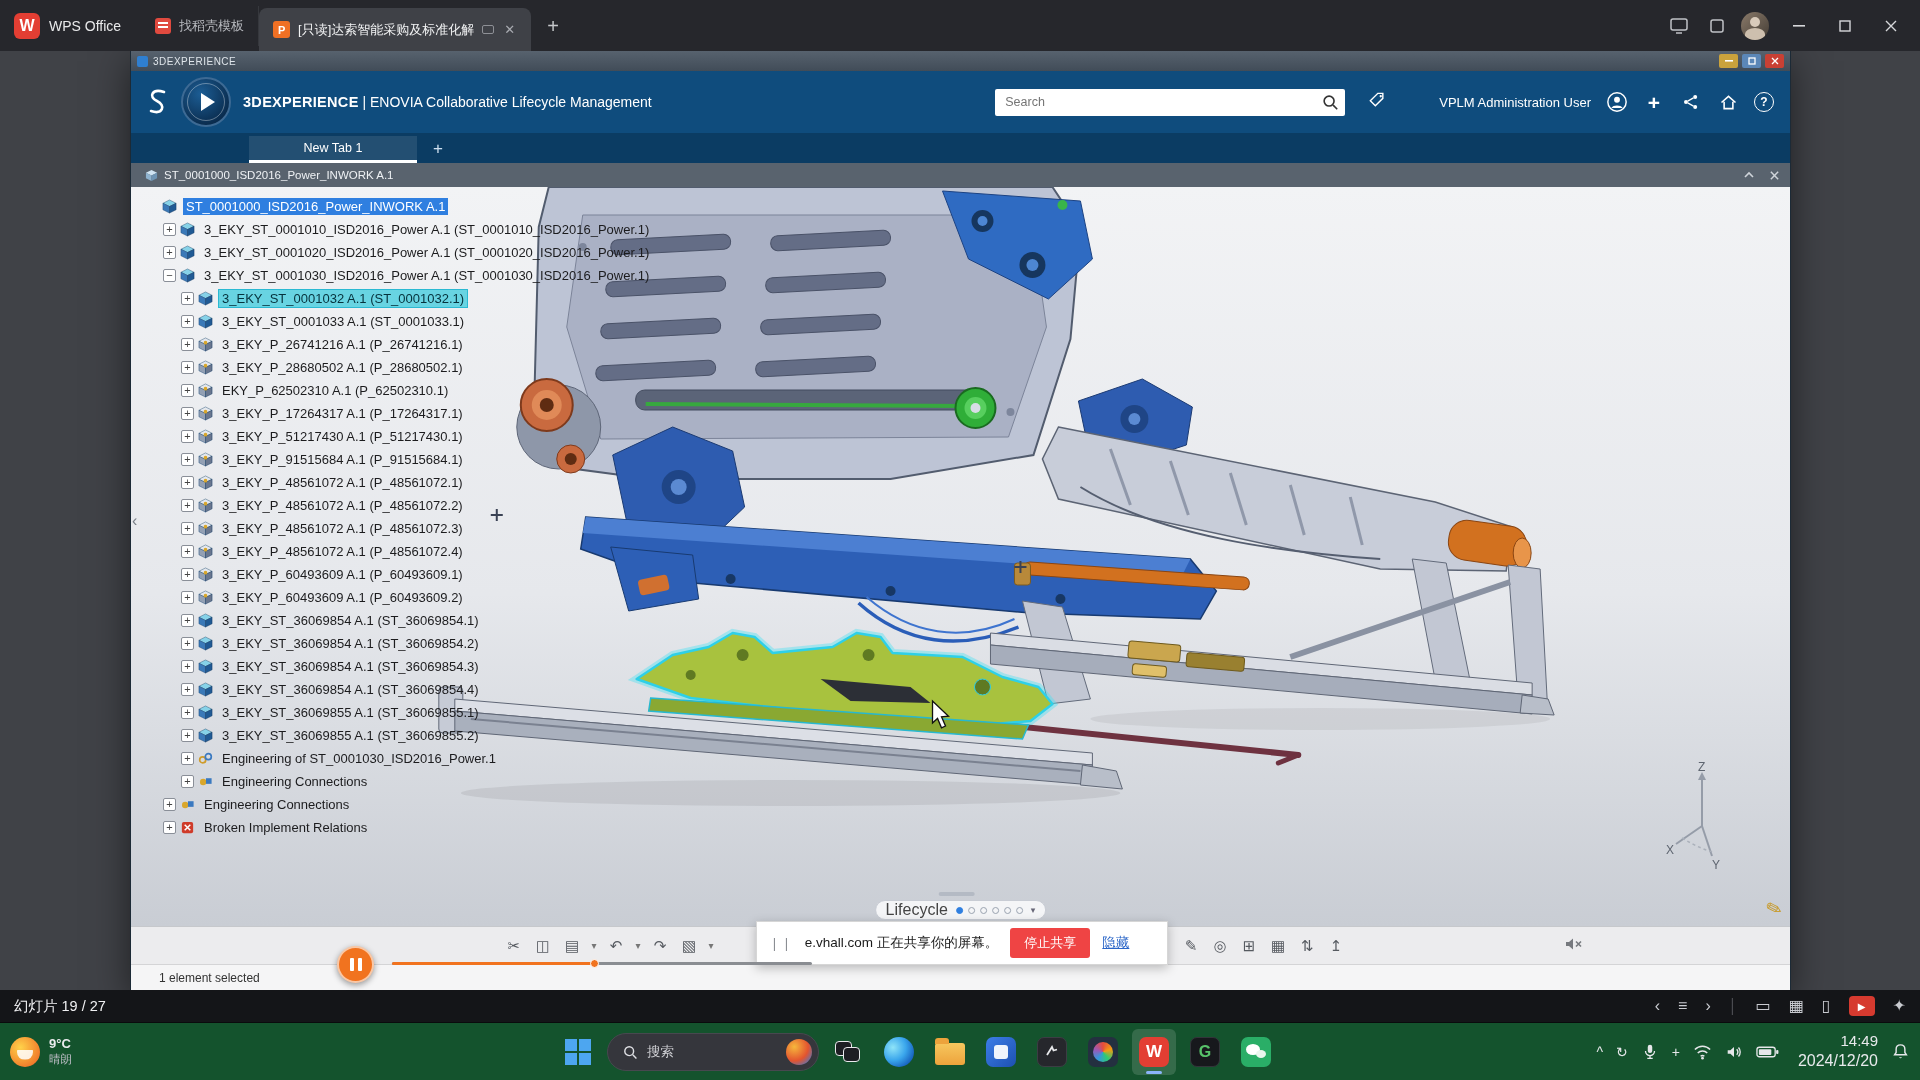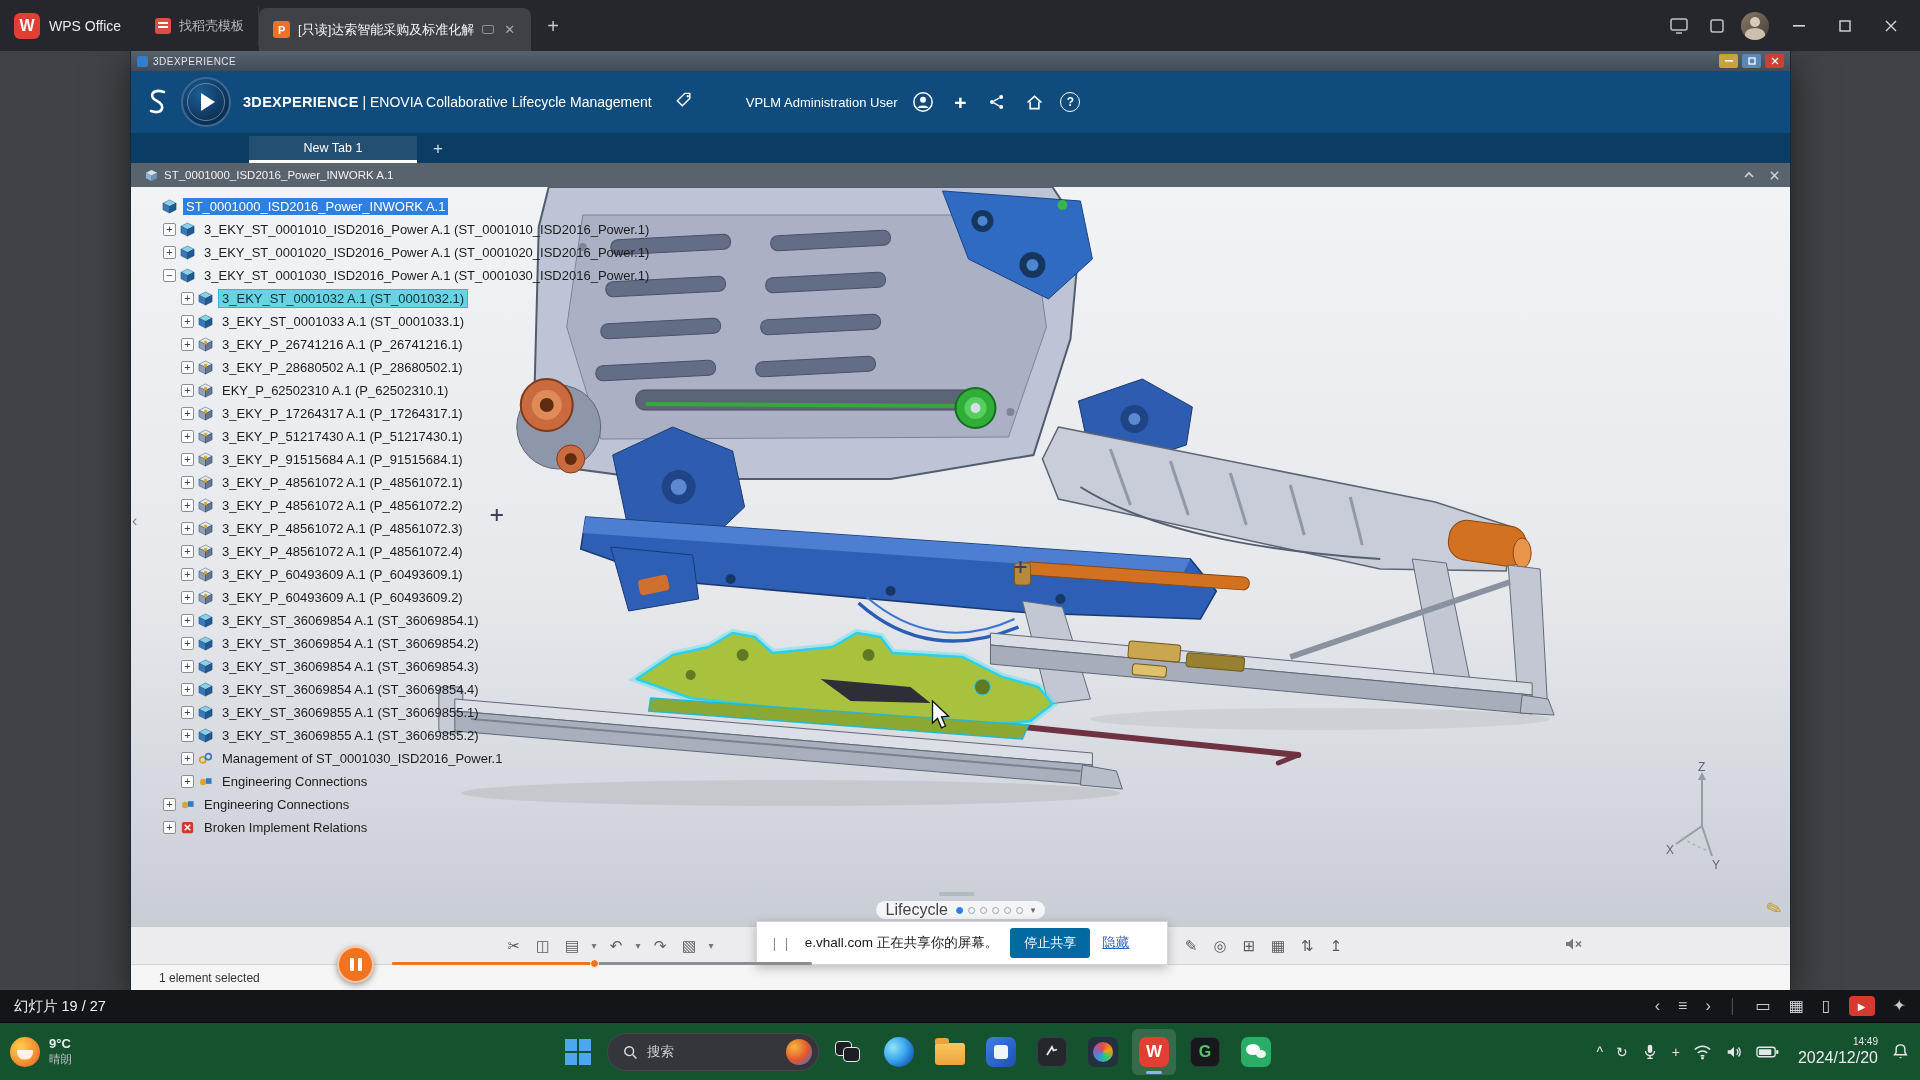--- a/index.html
+++ b/index.html
@@ -116,21 +116,21 @@
   .tbi{width:26px;height:26px;display:flex;align-items:center;justify-content:center;color:#565a60;
     font-size:15px;border-radius:3px;}
   .tbi.dd{width:12px;font-size:10px;color:#777;}
   .tb-mute{position:absolute;left:1432px;top:7px;}
 
   .share-banner{position:absolute;left:625px;top:-6px;width:412px;height:44px;background:#fff;
     border:1px solid #d6d6d6;box-shadow:0 3px 10px rgba(0,0,0,.25);display:flex;align-items:center;
     gap:12px;padding:0 12px;z-index:20;}
   .sb-pause{color:#8a8d92;font-size:13px;font-weight:bold;letter-spacing:1px;}
   .sb-msg{font-size:13.5px;color:#1a1a1a;white-space:nowrap;}
-  .sb-stop{background:#0369a1;color:#fff;border:none;font-size:13px;padding:6px 14px;border-radius:3px;
+  .sb-stop{background:#ef4444;color:#fff;border:none;font-size:13px;padding:6px 14px;border-radius:3px;
     font-family:inherit;white-space:nowrap;}
   .sb-hide{color:#2b66c8;font-size:13.5px;text-decoration:underline;white-space:nowrap;}
 
   .statusbar{height:26px;background:#f5f5f6;border-top:1px solid #d4d4d6;display:flex;align-items:center;
     padding:0 28px;font-size:12px;color:#333;}
 
   
   .pause-btn{position:absolute;left:337px;top:946px;width:37px;height:37px;border-radius:50%;
     background:#f1731f;border:2px solid rgba(255,255,255,.6);z-index:60;display:flex;align-items:center;
     justify-content:center;gap:4px;box-shadow:0 2px 6px rgba(0,0,0,.4);}
@@ -188,21 +188,21 @@
     display:flex;align-items:center;justify-content:center;}
   .ic-gapp{width:30px;height:30px;border-radius:7px;background:#17181c;border:1px solid #33343a;color:#58c26a;
     font-weight:bold;font-size:16px;display:flex;align-items:center;justify-content:center;}
   .ic-wechat{width:30px;height:30px;border-radius:7px;background:#2aae67;position:relative;}
   .ic-wechat .wc-b1{position:absolute;left:5px;top:7px;width:14px;height:11px;background:#fff;border-radius:50%;}
   .ic-wechat .wc-b2{position:absolute;left:15px;top:13px;width:10px;height:8px;background:#eaf6ee;border-radius:50%;}
   .tb-tray{position:absolute;right:10px;top:0;height:100%;display:flex;align-items:center;gap:13px;}
   .tray-g{color:#e6e7ea;font-size:14px;}
   .tray-svg{display:flex;align-items:center;}
   .tb-clock{text-align:right;color:#e8e9ec;line-height:1.3;margin-left:6px;}
-  .tb-time{font-size:10px;} .tb-date{font-size:16px;}
+  .tb-time{font-size:15px;} .tb-date{font-size:16px;}
 </style>
 </head>
 <body>
 
 <div class="stage">
 
   <header class="browser-bar">
     <div class="bb-brand">
       <span class="bb-logo">W</span>
       <span class="bb-brand-label">WPS Office</span>
@@ -282,20 +282,27 @@
         <svg width="22" height="34" viewBox="0 0 22 34">
           <path d="M4,26 C16,30 19,20 10,16 C1,12 5,3 17,7" stroke="#fff" stroke-width="2.6" fill="none" stroke-linecap="round"></path>
         </svg>
         <span class="compass">
             <span class="play-tri"></span>
           </span>
         <span class="hd-title">
           <b>3DEXPERIENCE</b>
           <span>|</span>
           <span>ENOVIA Collaborative Lifecycle Management</span>
+        </span>
+        <span class="hd-search">
+          <input placeholder="Search" style="">
+          <svg width="18" height="18" viewBox="0 0 20 20">
+              <circle cx="9" cy="9" r="5.5" stroke="#333" stroke-width="1.8" fill="none"></circle>
+              <path d="M13.5,13.5 L18,18" stroke="#333" stroke-width="1.8"></path>
+            </svg>
         </span>
         <span class="hd-tag">
           <svg width="20" height="20" viewBox="0 0 24 24">
               <path d="M13,4 h6 v6 l-9,9 -6,-6 Z" stroke="#fff" stroke-width="1.7" fill="none"></path>
               <circle cx="16.5" cy="7.5" r="1.4" fill="#fff"></circle>
             </svg>
         </span>
         <span class="hd-user">
           <span class="hd-user-label">VPLM Administration User</span>
           <span class="hic">
@@ -734,21 +741,21 @@
               <span class="tlbl">3_EKY_ST_36069855 A.1 (ST_36069855.2)</span>
             </div>
             <div class="trow" style="padding-left: 36px;">
               <span class="texp">+</span>
               <span class="ticon">
                 <svg viewBox="0 0 16 16" width="15" height="15">
                   <circle cx="5" cy="9.5" r="3.2" stroke="#cf9c2a" fill="none" stroke-width="1.8"></circle>
                   <circle cx="11" cy="6" r="3.2" stroke="#3a79c0" fill="none" stroke-width="1.8"></circle>
                 </svg>
               </span>
-              <span class="tlbl">Management of ST_0001030_ISD2016_Power.1</span>
+              <span class="tlbl">Engineering of ST_0001030_ISD2016_Power.1</span>
             </div>
             <div class="trow" style="padding-left: 36px;">
               <span class="texp">+</span>
               <span class="ticon">
                 <svg viewBox="0 0 16 16" width="15" height="15">
                   <circle cx="5.5" cy="8.5" r="3.4" fill="#d9a72c"></circle>
                   <rect x="8.5" y="4.5" width="6" height="6" fill="#3a79c0"></rect>
                 </svg>
               </span>
               <span class="tlbl">Engineering Connections</span>

